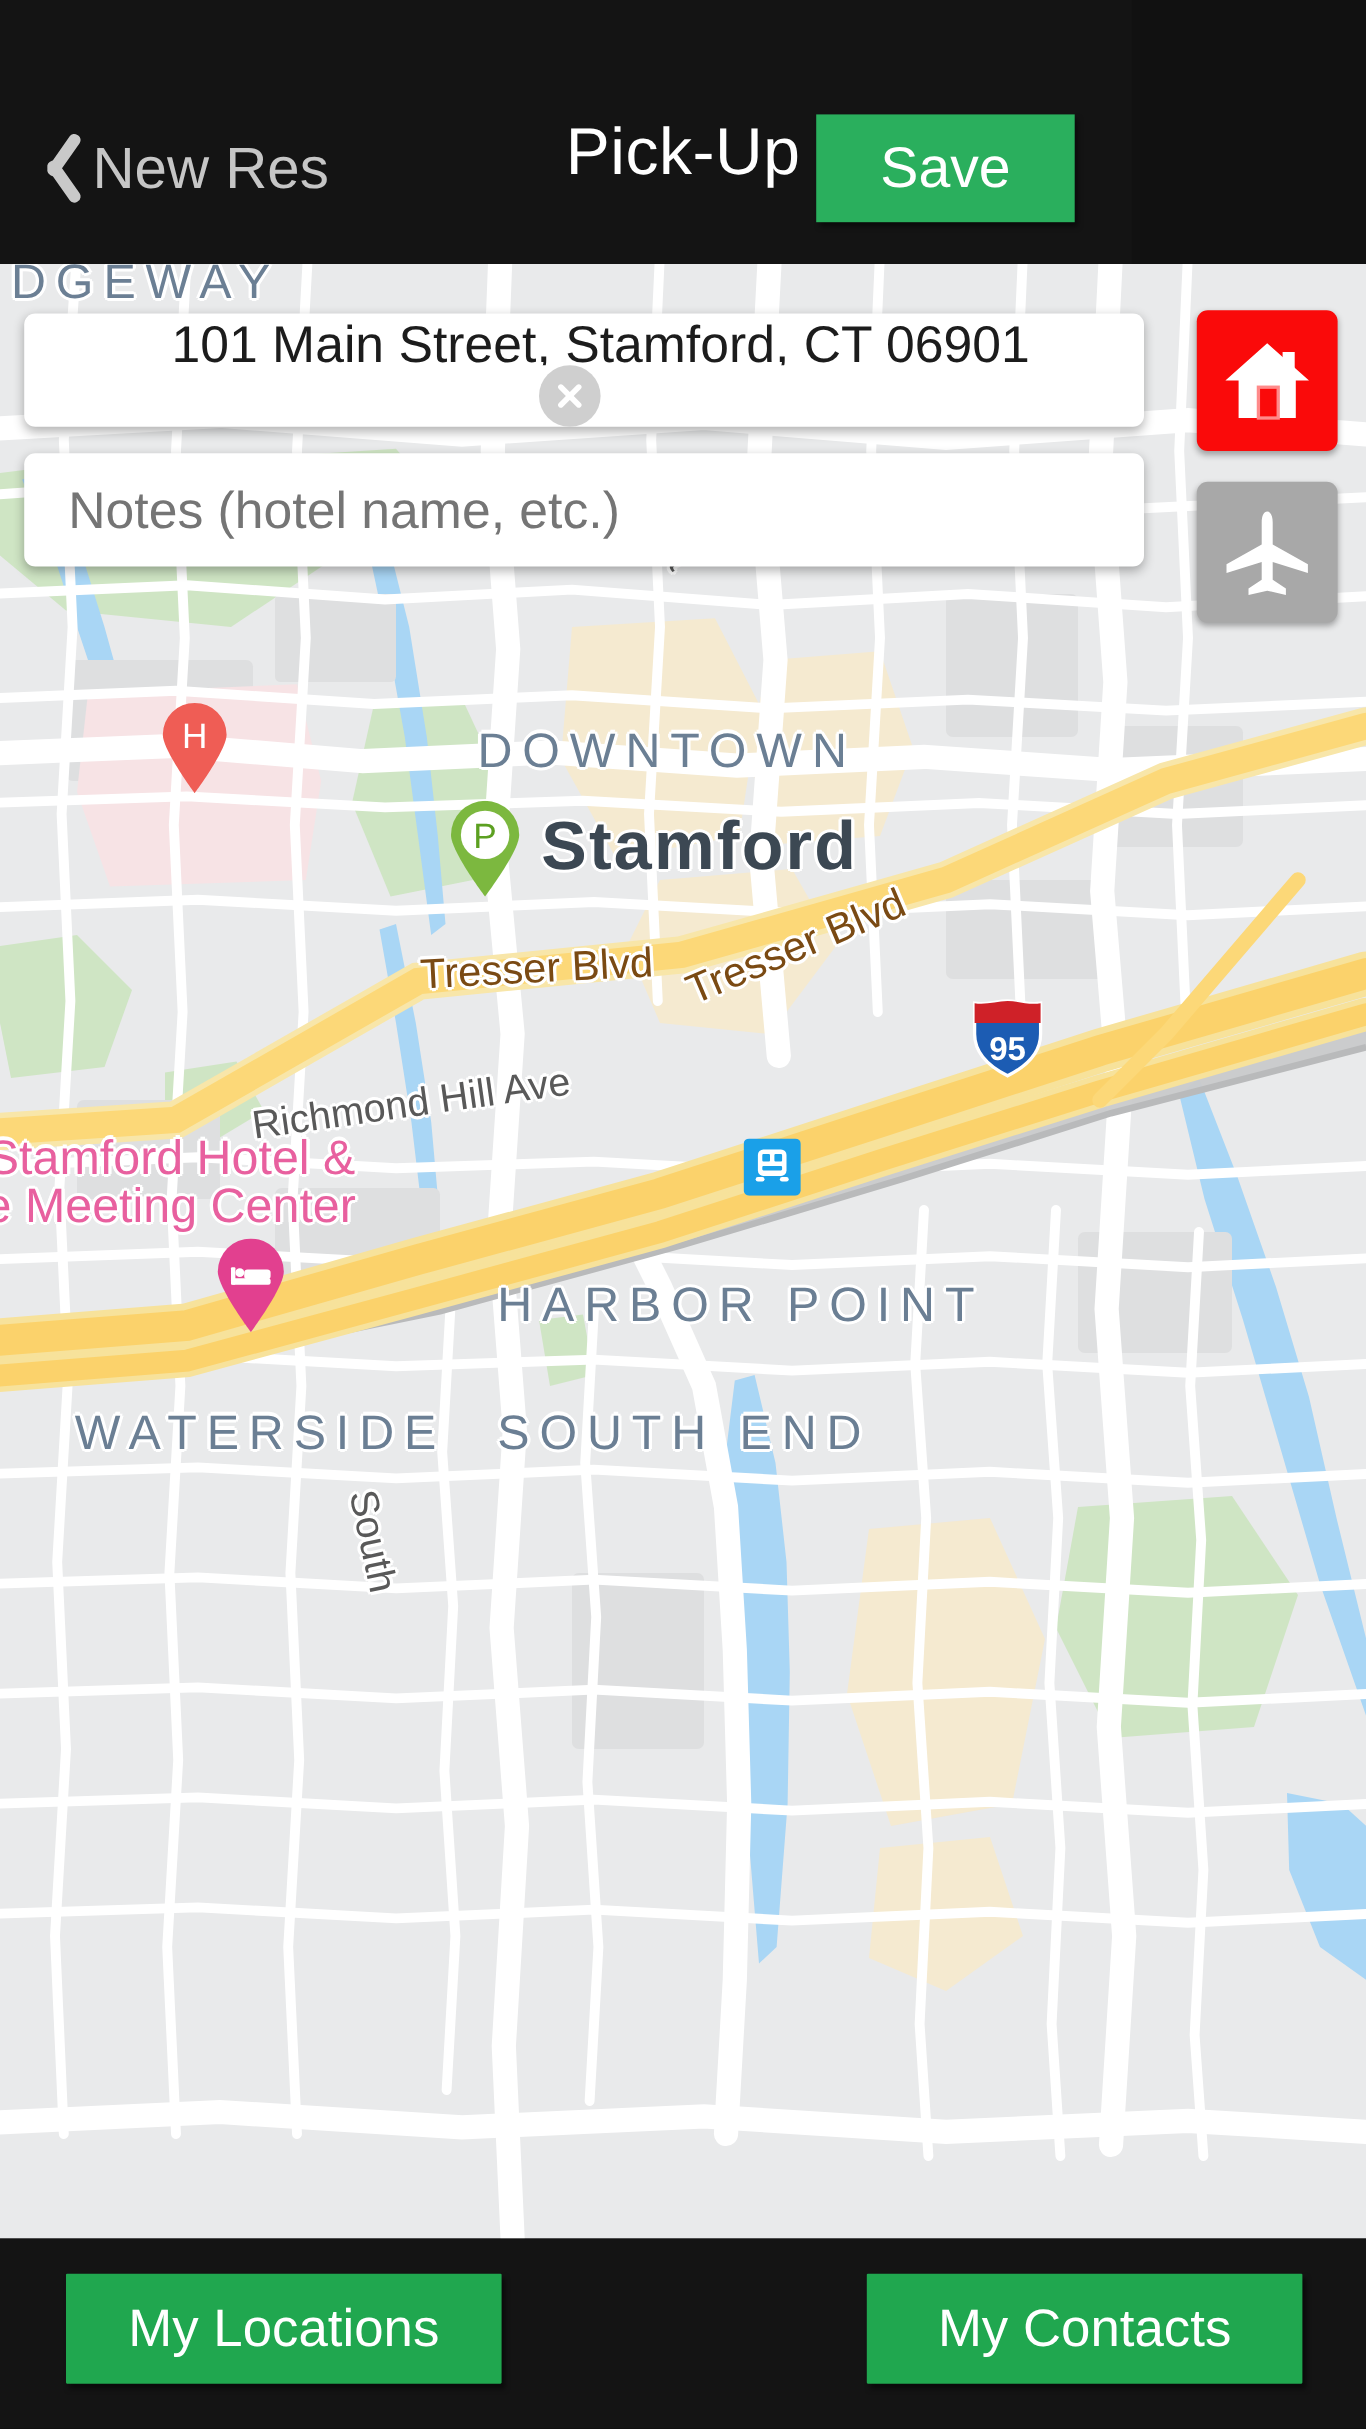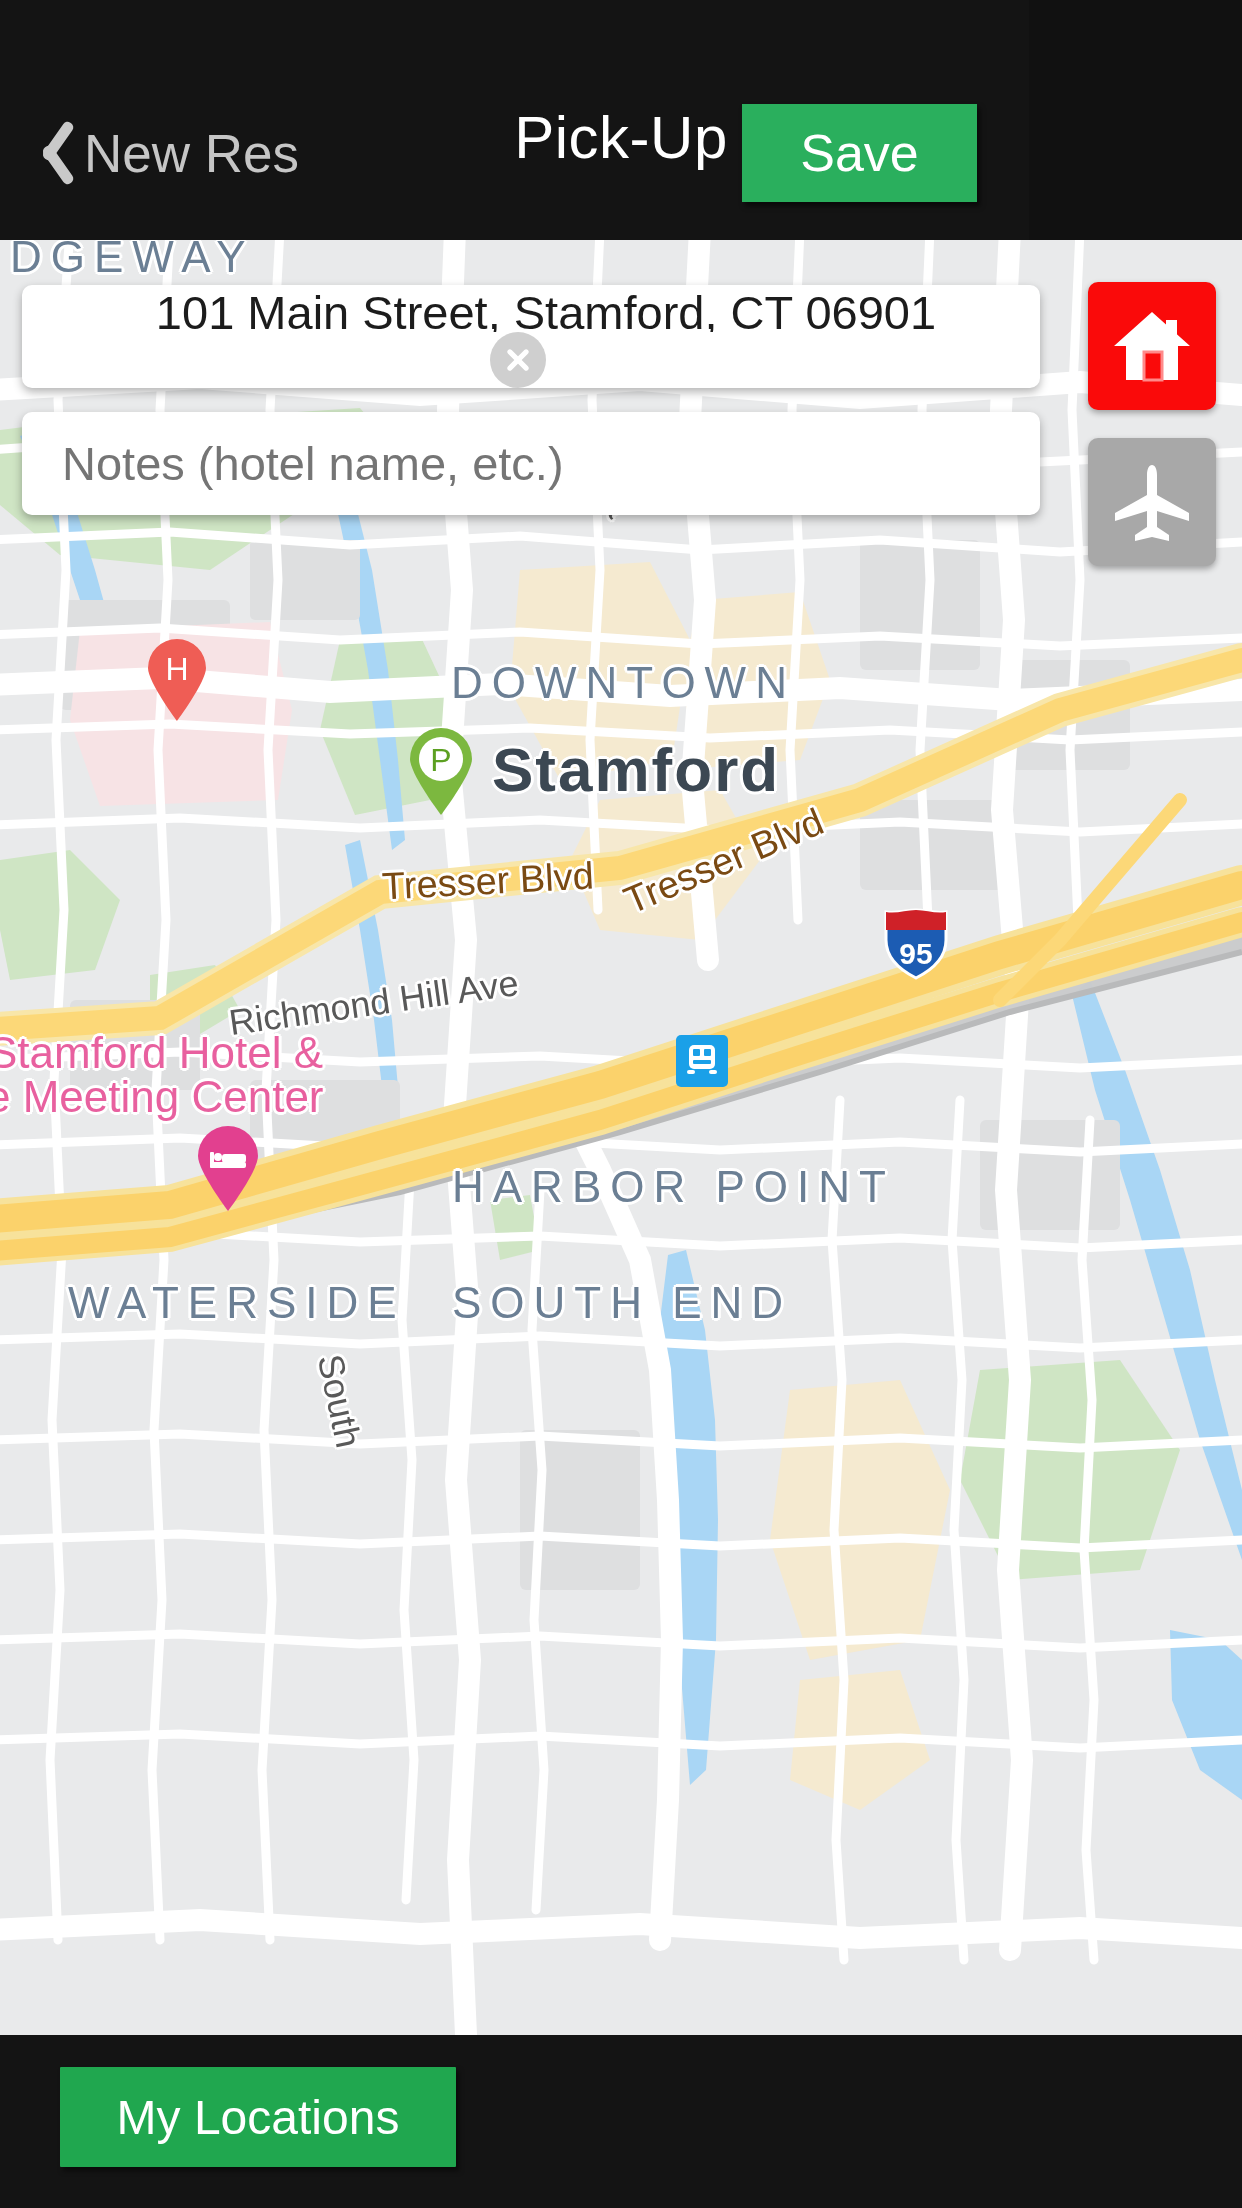--- a/index.html
+++ b/index.html
@@ -364,21 +364,21 @@
         <path d="M-20 790 L160 778 L380 652 L620 628 L860 560 L1060 470 L1242 420" stroke="#f8e6a9" stroke-width="34"></path>
         <path d="M-20 790 L160 778 L380 652 L620 628 L860 560 L1060 470 L1242 420" stroke="#fcd878" stroke-width="24"></path>
       </g>
 
       <g fill="none" stroke="#fcd878" stroke-width="14" stroke-linecap="round">
         <path d="M1000 760 L1060 700 L1120 630 L1180 560"></path>
       </g>
     </svg>
 
     <div class="map-label nb-label" style="left:10px; top:-8px;">DGEWAY</div>
-    <div class="map-label nb-label" style="left:451px; top:418px;">DOWNTOWN</div>
+    <div class="map-label nb-label" style="left:434px; top:418px;">DOWNTOWN</div>
     <div class="map-label nb-label" style="left:452px; top:922px;">HARBOR POINT</div>
     <div class="map-label nb-label" style="left:68px; top:1038px;">WATERSIDE</div>
     <div class="map-label nb-label" style="left:452px; top:1038px;">SOUTH END</div>
 
     <div class="map-label city-label" style="left:492px; top:494px;">Stamford</div>
 
     <div class="map-label road-label" style="left:382px; top:620px; transform:rotate(-3deg);">Tresser Blvd</div>
     <div class="map-label road-label" style="left:618px; top:600px; transform:rotate(-23deg);">Tresser Blvd</div>
 
     <div class="map-label street-label" style="left:566px; top:220px; transform:rotate(62deg);">rd St</div>
@@ -467,15 +467,16 @@
     </svg>
   </div>
   <div class="side-btn plane-btn">
     <svg width="86" height="86" viewBox="0 0 86 86">
       <path d="M43 6 C46 6 48 10 48 16 L48 36 L80 54 L80 62 L48 52 L48 68 L60 76 L60 82 L43 78 L26 82 L26 76 L38 68 L38 52 L6 62 L6 54 L38 36 L38 16 C38 10 40 6 43 6 Z" fill="#ffffff"></path>
     </svg>
   </div>
 
   <div class="footer">
     <button class="footer-btn btn-locations">My Locations</button>
+    <button class="footer-btn btn-contacts">My Contacts</button>
   </div>
 
 </div>
 
 </body></html>

